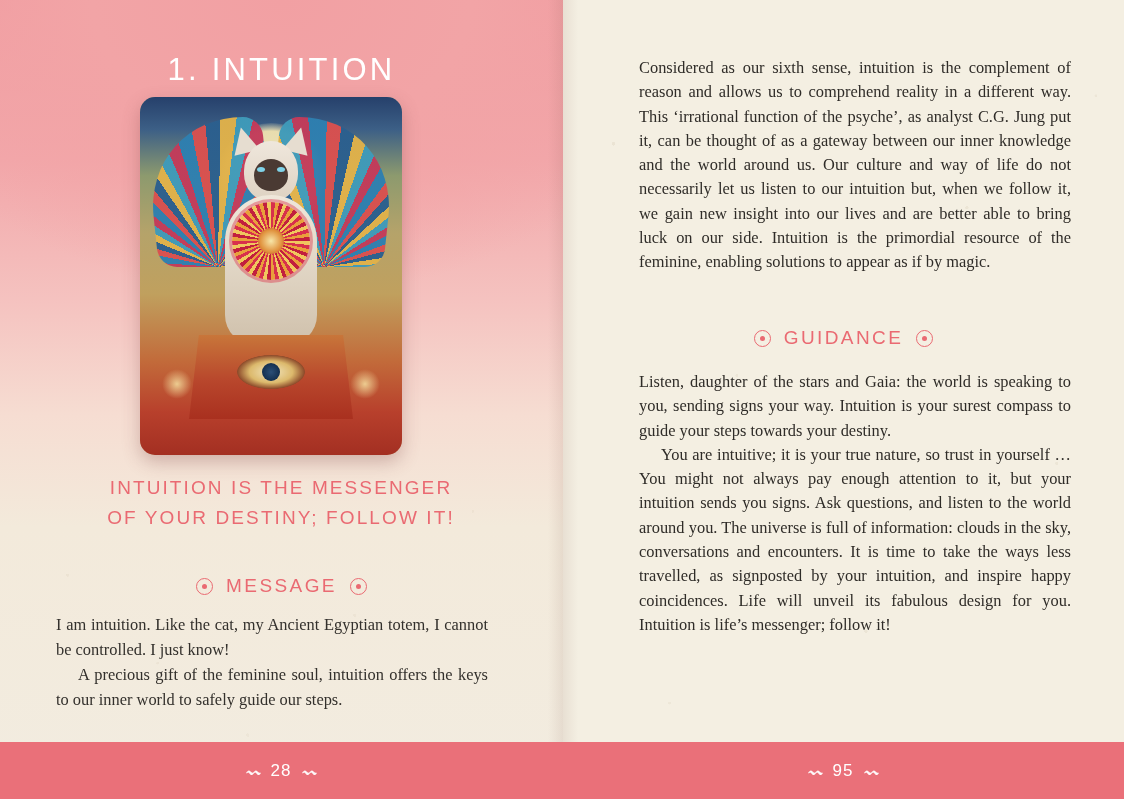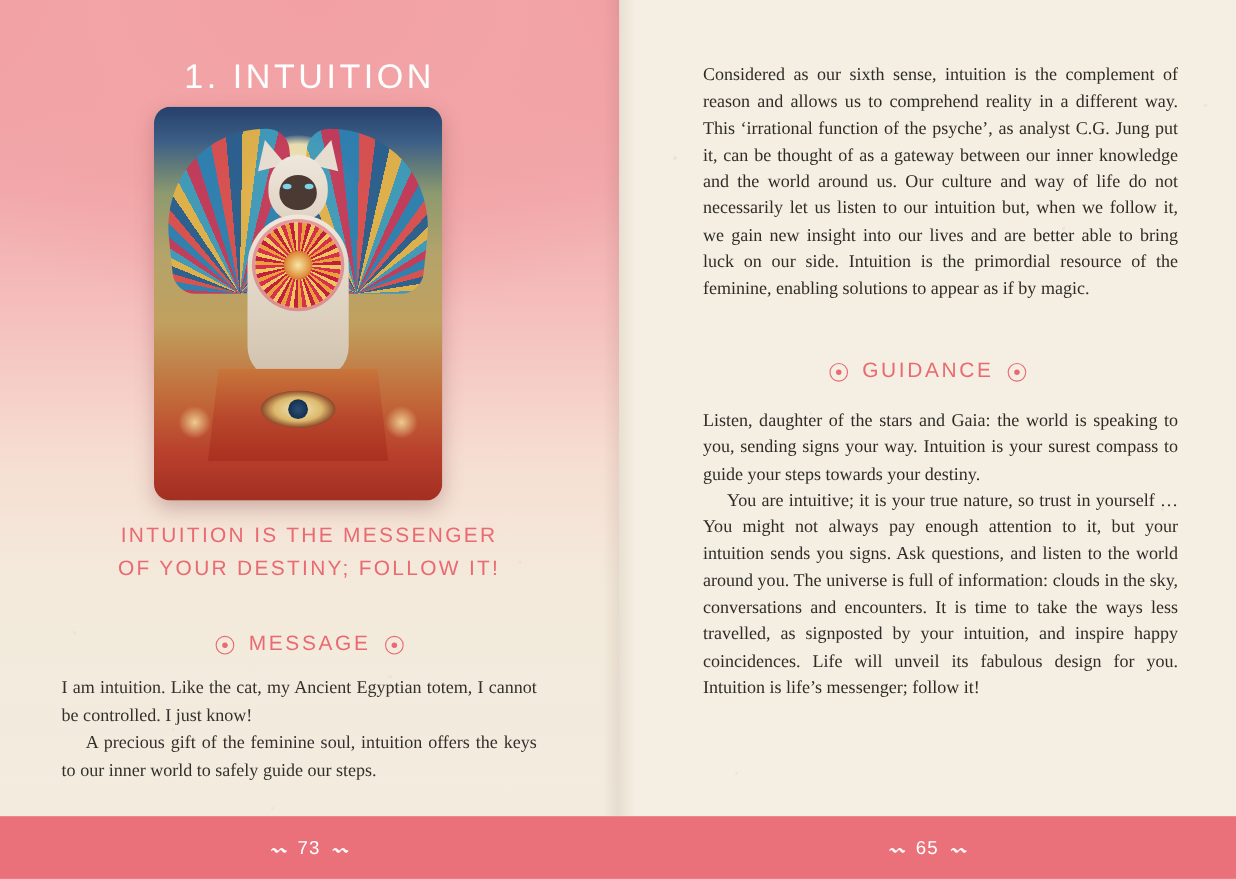--- a/index.html
+++ b/index.html
@@ -430,23 +430,23 @@
       <p>Listen, daughter of the stars and Gaia: the world is speaking to you, sending signs your way. Intuition is your surest compass to guide your steps towards your destiny.</p>
       <p>You are intuitive; it is your true nature, so trust in yourself … You might not always pay enough attention to it, but your intuition sends you signs. Ask questions, and listen to the world around you. The universe is full of information: clouds in the sky, conversations and encounters. It is time to take the ways less travelled, as signposted by your intuition, and inspire happy coincidences. Life will unveil its fabulous design for you. Intuition is life’s messenger; follow it!</p>
     </div>
   </div>
 
   <div class="gutter-shadow"></div>
 
   <div class="footer">
     <div class="footer-half">
       <span class="wave">〰</span>
-      <span>73</span>
+      <span>28</span>
       <span class="wave">〰</span>
     </div>
     <div class="footer-half">
       <span class="wave">〰</span>
-      <span>65</span>
+      <span>95</span>
       <span class="wave">〰</span>
     </div>
   </div>
 
 </div>
 
 </body></html>

